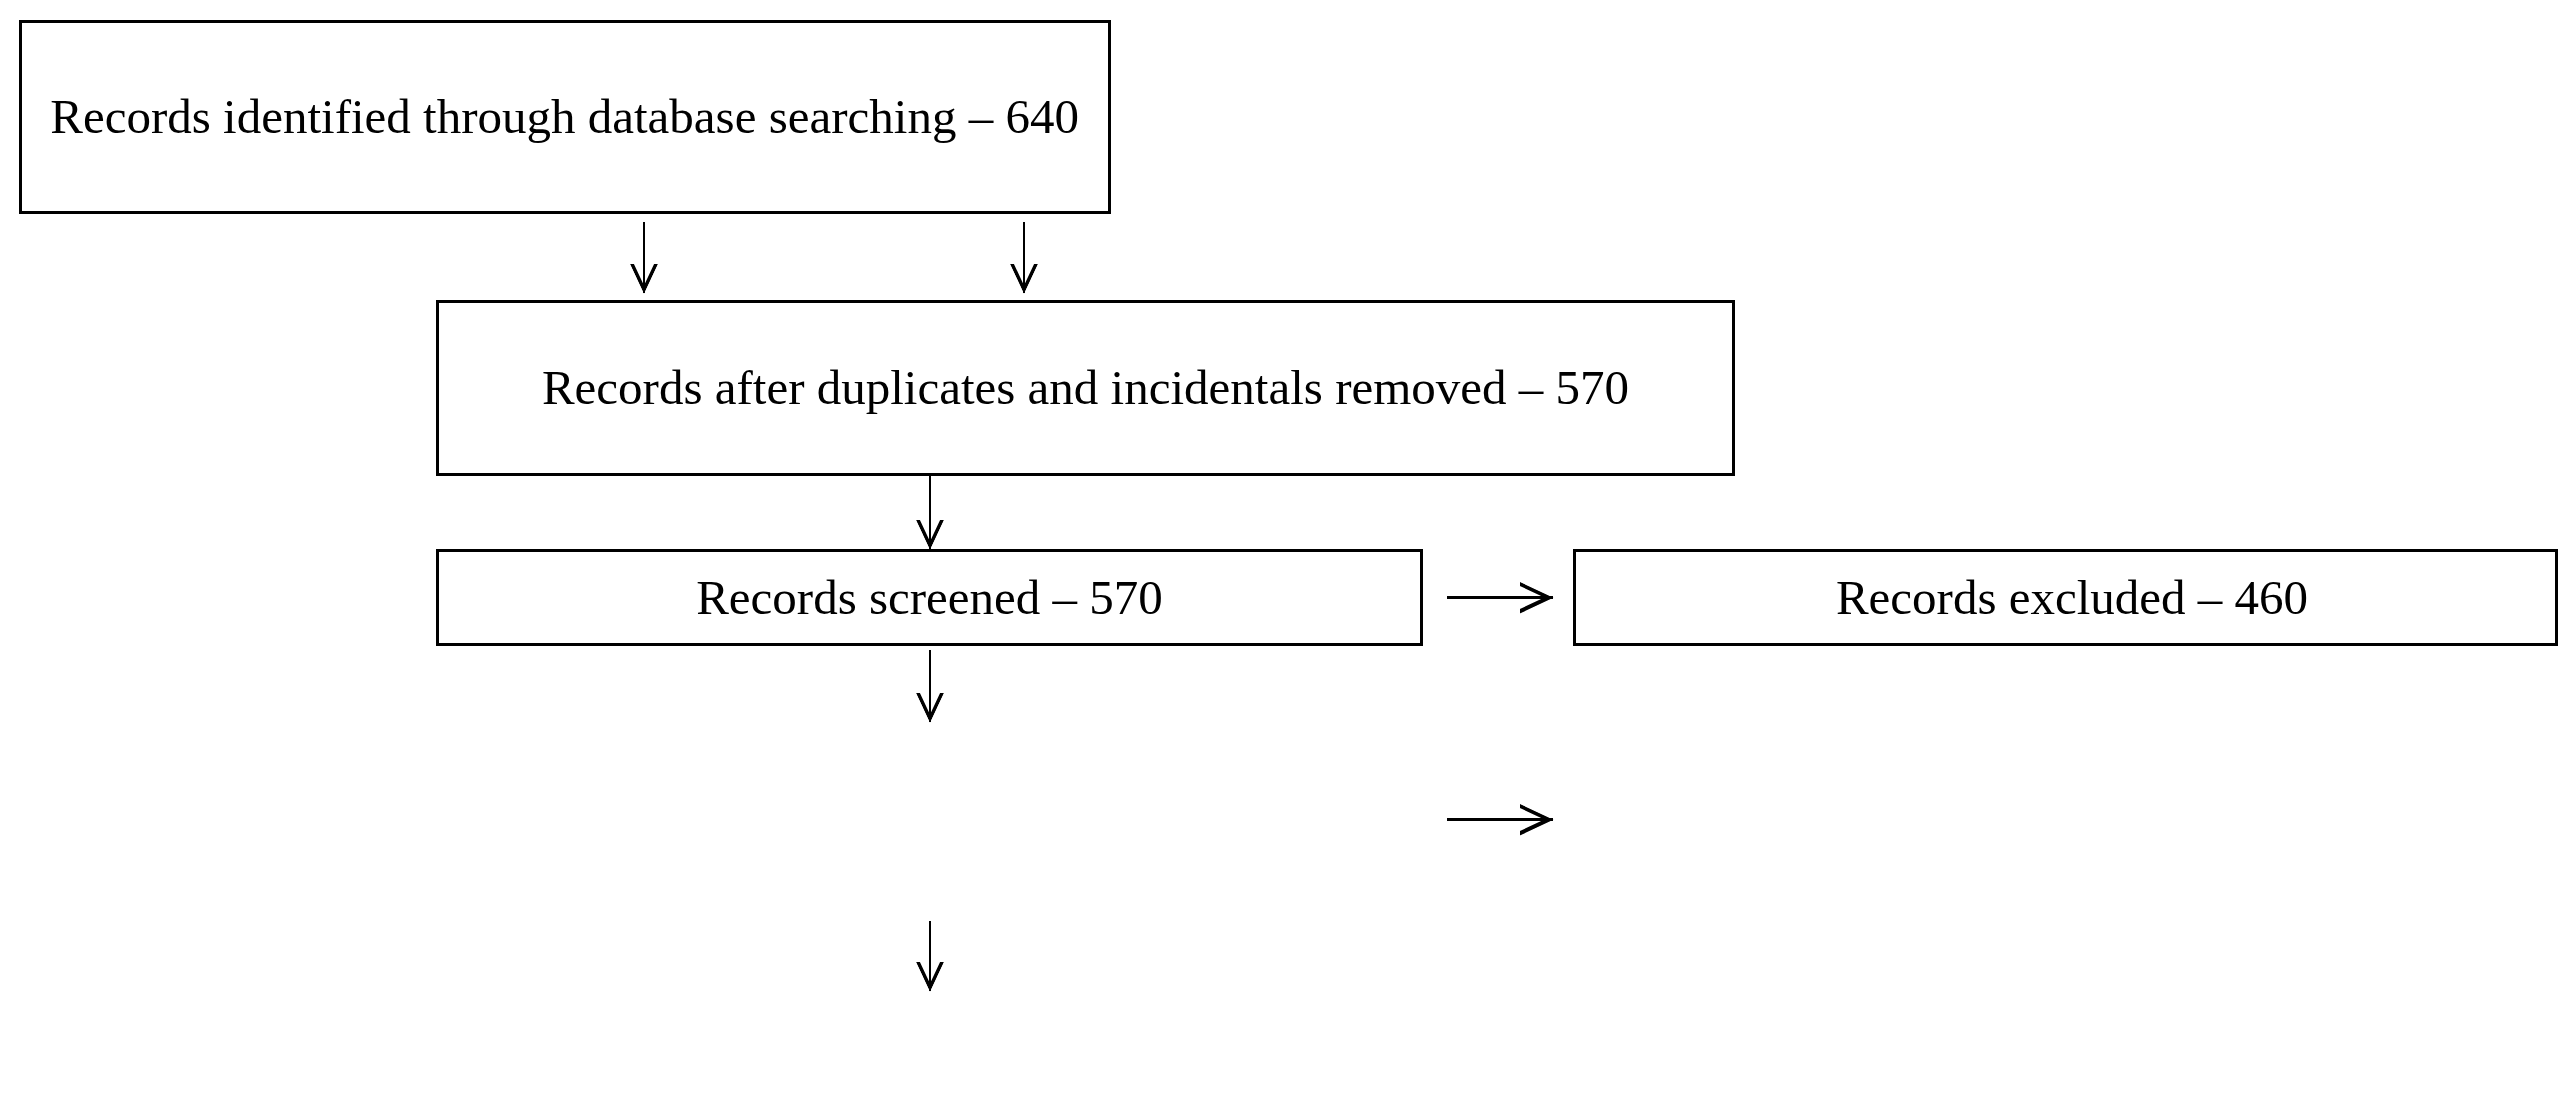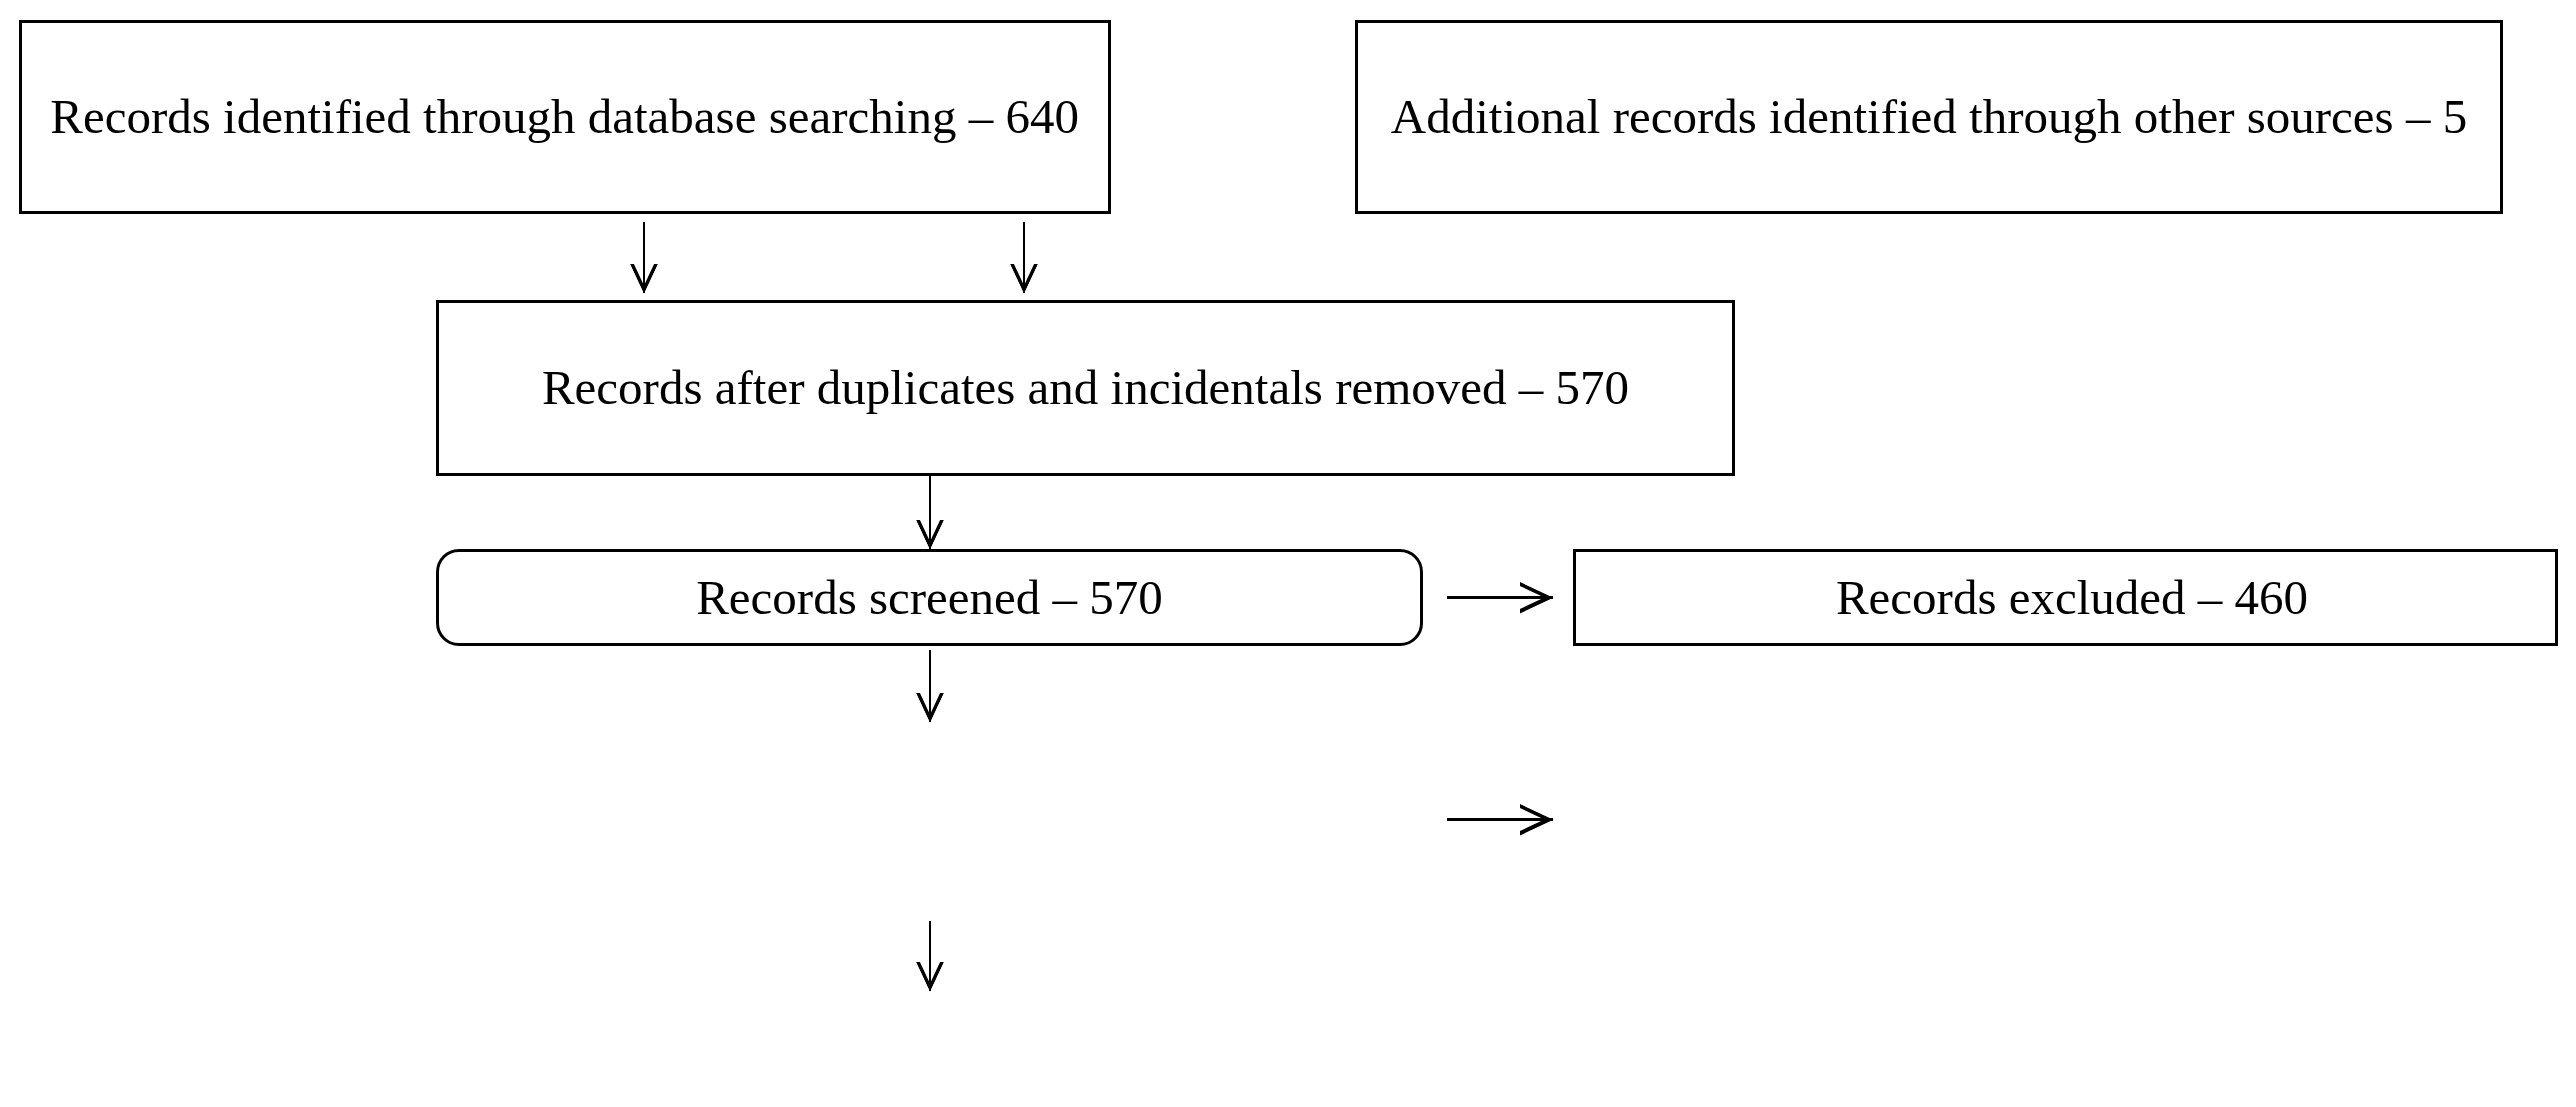--- a/index.html
+++ b/index.html
@@ -31,21 +31,21 @@
     padding: 3.5px 16px;
   }
   .node .label {
     display: block;
     width: 100%;
   }
   
   #box-db            { left: 18.6px;   top: 20.3px;   width: 1092px; height: 194px; }
   #box-other         { left: 1355px; top: 20.3px;   width: 1148px; height: 194px; }
   #box-dedup         { left: 436px;  top: 300px;  width: 1299px; height: 176px; }
-  #box-screened      { left: 436px;  top: 549px;  width: 987px; height: 97px; border-radius: 23px; }
+  #box-screened      { left: 436px;  top: 549px;  width: 987px; height: 97px; }
   #box-excluded      { left: 1573px; top: 549px;  width: 985px; height: 97px; padding-left: 29px; }
   #box-fulltext      { left: 436px;  top: 723px;  width: 987px; height: 194px; }
   #box-ftexcluded    { left: 1573px; top: 723px;  width: 985px; height: 194px; }
   #box-included      { left: 436px;  top: 991px; width: 987px; height: 97px; }
 
   
   .v-arrow {
     position: absolute;
   }
   .v-arrow .shaft {
@@ -106,23 +106,20 @@
 </style>
 </head>
 <body>
 
 <div id="canvas">
 
   <div class="node" id="box-db">
     <span class="label">Records identified through database searching – 640</span>
   </div>
 
-  <div class="node" id="box-other">
-    <span class="label">Additional records identified through other sources – 5</span>
-  </div>
 
   <div class="v-arrow" id="arrow-db-to-dedup">
     <span class="shaft"></span>
     <span class="head"></span>
   </div>
 
   <div class="v-arrow" id="arrow-other-to-dedup">
     <span class="shaft"></span>
     <span class="head"></span>
   </div>

